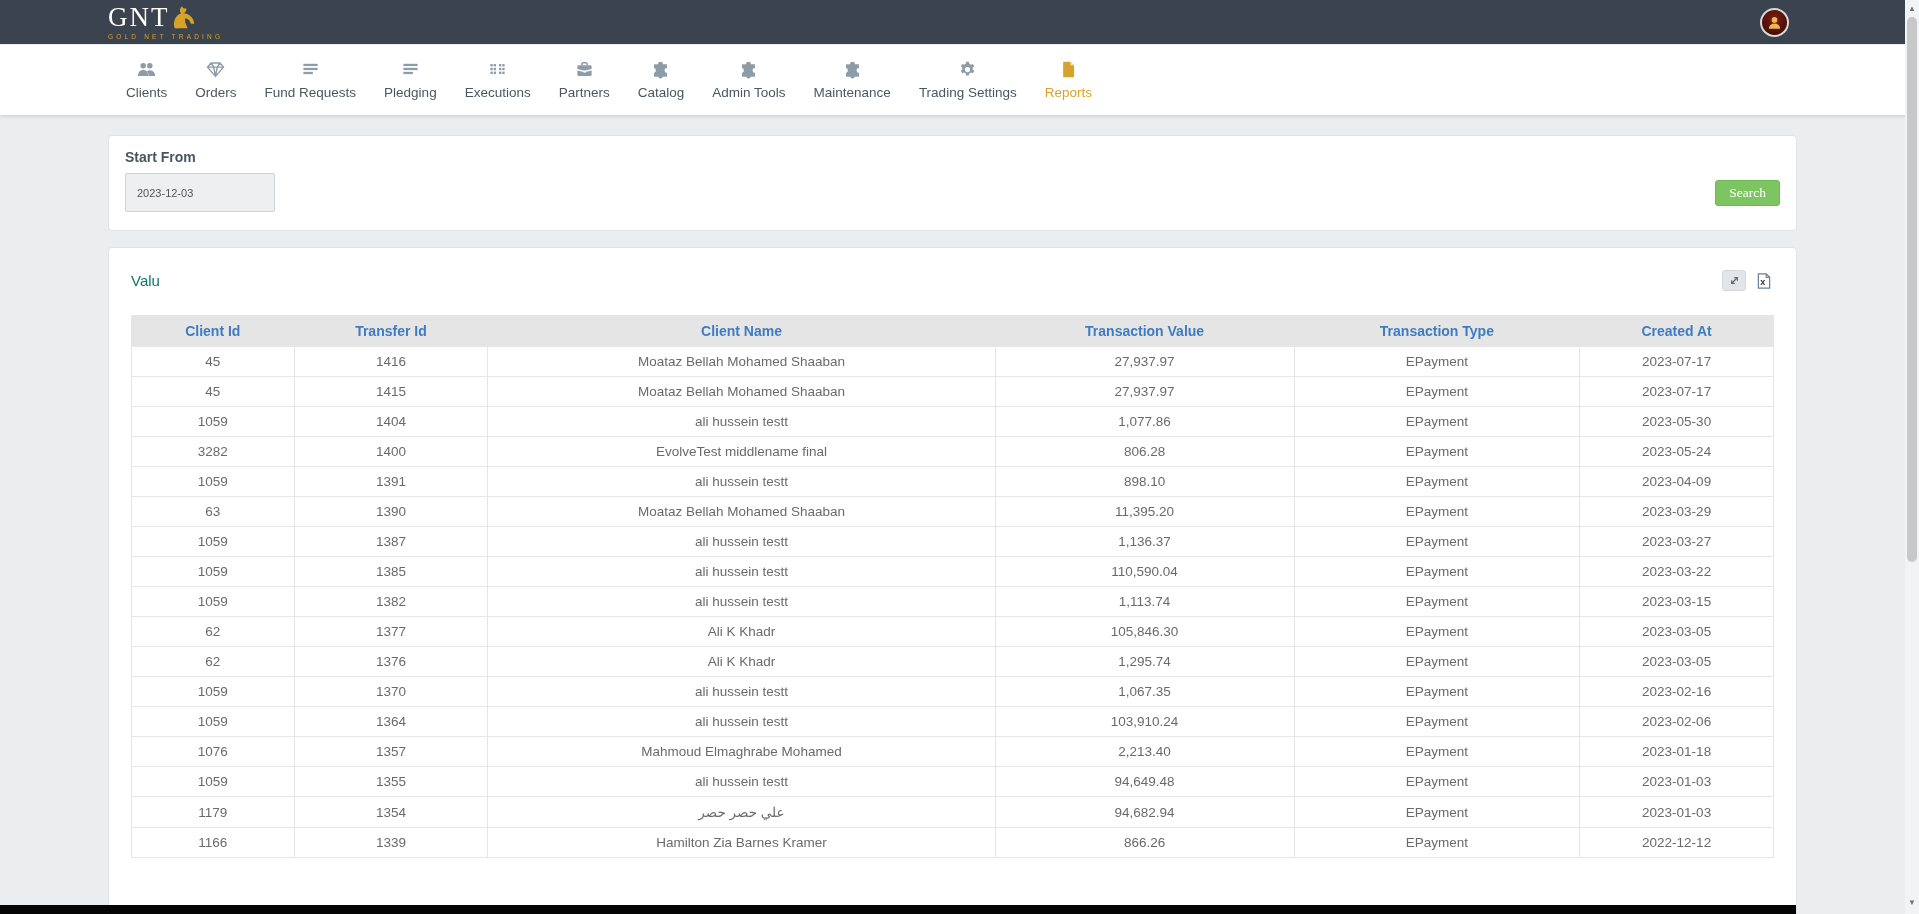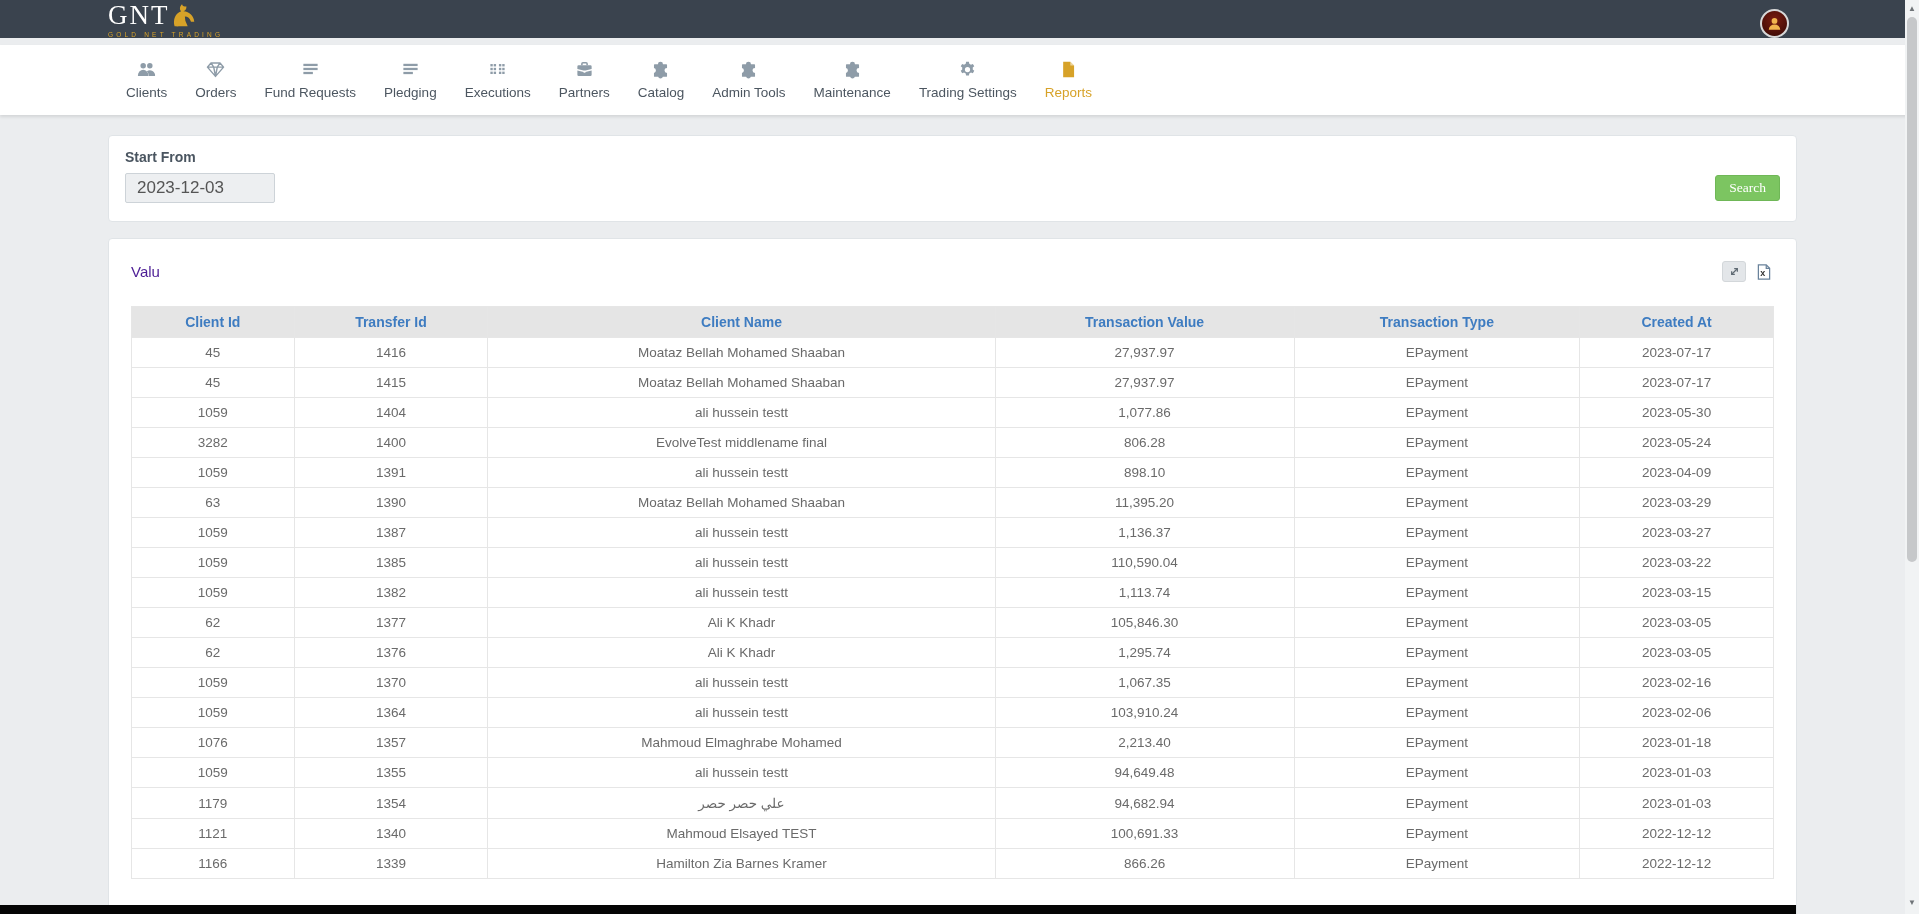--- a/index.html
+++ b/index.html
@@ -2,21 +2,21 @@
 <html style="--topbar-bg: #3a434e; --gold: #d7a228; --nav-icon: #8e9ca8; --nav-label: #4c5660; --page-bg: #ebedef; --card-border: #e0e4e7; --link-blue: #3e7cc1; --text-gray: #6a6a6a; --label-dark: #4a5560; --green: #7cc561; --border-light: #e6e6e6;"><head>
 <meta charset="utf-8">
 <style>
   * { margin:0; padding:0; box-sizing:border-box; }
   html,body { width:1919px; height:914px; overflow:hidden; }
   body { font-family:"Liberation Sans", sans-serif; }
 
   .viewport { position:relative; width:1919px; height:914px; background:var(--page-bg,#ebedef); overflow:hidden; }
 
   
-  .topbar { position:absolute; top:0; left:0; width:1919px; height:38px; background:var(--topbar-bg,#3a434e); display:flex; align-items:flex-end; justify-content:space-between; padding:0 130px 0 108px; z-index:5; }
+  .topbar { position:absolute; top:0; left:0; width:1919px; height:44px; background:var(--topbar-bg,#3a434e); display:flex; align-items:center; justify-content:space-between; padding:0 130px 0 108px; z-index:5; }
   .logo { display:flex; flex-direction:column; line-height:1; }
   .logo-row { display:flex; align-items:flex-end; }
   .logo-text { font-family:"Liberation Serif", serif; font-size:27px; color:#ffffff; letter-spacing:2px; }
   .lion { width:30px; height:30px; margin-left:-2px; margin-bottom:-2px; }
   .tagline { font-size:6.5px; letter-spacing:3.2px; color:var(--gold,#d7a228); margin-top:3px; white-space:nowrap; }
   .avatar { width:29px; height:29px; border-radius:50%; border:2px solid #d8d8d8; background:radial-gradient(circle at 50% 35%, #7a1d10 0%, #4a0e08 70%, #2e0805 100%); display:flex; align-items:center; justify-content:center; cursor:pointer; }
   .avatar svg { width:17px; height:17px; }
 
   
   .navbar { position:absolute; top:45px; left:0; width:1919px; height:70px; background:#ffffff; box-shadow:0 2px 3px rgba(0,0,0,0.10); display:flex; align-items:center; padding-left:112px; z-index:4; }
@@ -27,26 +27,26 @@
   .nav-item.active .nav-icon { color:var(--gold,#d7a228); }
   .nav-item.active .nav-label { color:var(--gold,#d7a228); }
 
   
   .content { position:absolute; top:115px; left:0; width:1919px; height:799px; padding:20px 122px 16px 108px; }
   .card { background:#ffffff; border:1px solid var(--card-border,#e0e4e7); border-radius:4px; }
 
   .filter-card { padding:13px 16px 18px 16px; margin-bottom:16px; }
   .filter-label { font-size:14px; font-weight:bold; color:var(--label-dark,#4a5560); display:block; margin-bottom:8px; }
   .filter-row { display:flex; align-items:center; justify-content:space-between; }
-  .date-input { width:150px; height:30px; background:#edeff1; border:1px solid #cdd3d8; border-radius:2px; padding:0 11px; font-size:17px; color:#555; font-family:"Liberation Sans", sans-serif; }
+  .date-input { width:150px; height:39px; background:#edeff1; border:1px solid #cdd3d8; border-radius:2px; padding:0 11px; font-size:11px; color:#555; font-family:"Liberation Sans", sans-serif; }
   .search-btn { height:26px; padding:0 13px; background:var(--green,#7cc561); border:1px solid #6fb757; border-radius:3px; color:#ffffff; font-size:13.5px; cursor:pointer; font-family:Liberation Serif, serif; }
 
   .table-card { padding:22px; min-height:700px; }
   .card-head { display:flex; align-items:center; justify-content:space-between; margin-bottom:24px; }
-  .card-title { font-size:15px; color:#4c1d95; }
+  .card-title { font-size:15px; color:#0f766e; }
   .card-actions { display:flex; align-items:center; gap:8px; }
   .expand-btn { width:24px; height:21px; background:#e3e6e9; border:1px solid #d3d7da; border-radius:3px; display:flex; align-items:center; justify-content:center; color:#5f6a73; cursor:pointer; }
   .expand-btn svg { width:13px; height:13px; }
   .excel-btn { width:20px; height:20px; display:flex; align-items:center; justify-content:center; cursor:pointer; background:transparent; border:none; }
   .excel-btn svg { width:18px; height:18px; }
 
   table.report { width:100%; border-collapse:collapse; table-layout:fixed; }
   table.report th { font-size:14px; font-weight:bold; color:var(--link-blue,#3e7cc1); border:1px solid var(--border-light,#e5e5e5); padding:7px 4px; text-align:center; cursor:pointer; background:#e5e5e5; }
   table.report td { font-size:13.5px; color:var(--text-gray,#6a6a6a); border:1px solid var(--border-light,#e8e8e8); padding:7px 4px; text-align:center; background:#fff; white-space:nowrap; overflow:hidden; }
 
@@ -377,28 +377,20 @@
             </tr>
             <tr>
               <td>1179</td>
               <td>1354</td>
               <td>علي حصر حصر</td>
               <td>94,682.94</td>
               <td>EPayment</td>
               <td>2023-01-03</td>
             </tr>
             <tr>
-              <td>1121</td>
-              <td>1340</td>
-              <td>Mahmoud Elsayed TEST</td>
-              <td>100,691.33</td>
-              <td>EPayment</td>
-              <td>2022-12-12</td>
-            </tr>
-            <tr>
               <td>1166</td>
               <td>1339</td>
               <td>Hamilton Zia Barnes Kramer</td>
               <td>866.26</td>
               <td>EPayment</td>
               <td>2022-12-12</td>
             </tr>
           </tbody>
       </table>
     </div>

